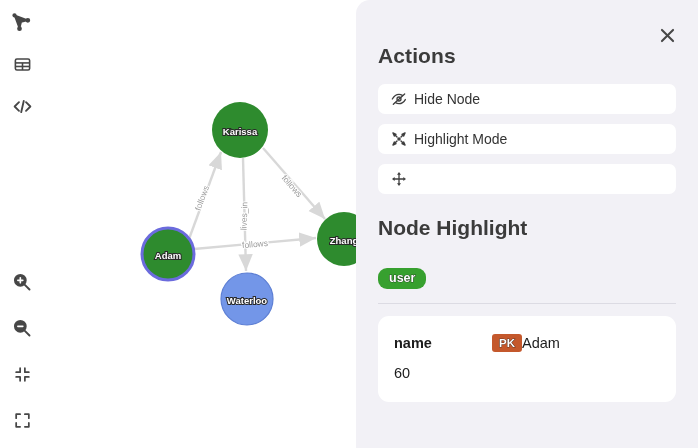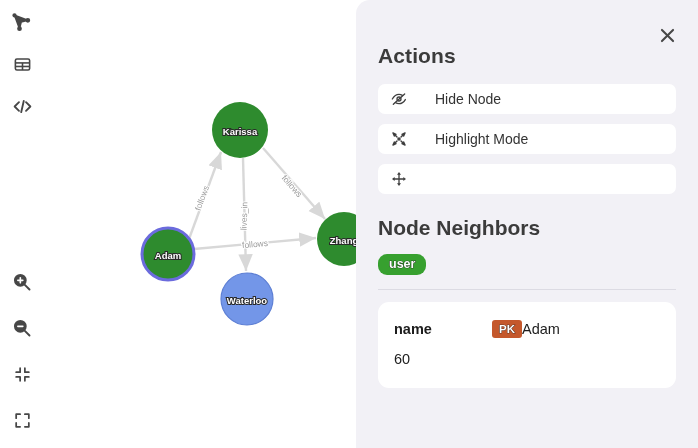--- a/index.html
+++ b/index.html
@@ -55,30 +55,30 @@
     padding-top: 44px;
   }
   .actions-list { margin-top: 16px; display: flex; flex-direction: column; gap: 10px; }
   .action-btn {
     display: flex; align-items: center;
     height: 30px;
     background: #ffffff;
     border-radius: 7px;
     padding: 0 12px;
     cursor: pointer;
-    gap: 28px;
+    gap: 7px;
   }
   .action-icon { width: 17px; height: 17px; color: #3f3f3f; display: flex; align-items: center; justify-content: center; flex: 0 0 auto; }
   .action-label { font-size: 14px; color: #333333; }
 
   .section-title {
     font-size: 21px; font-weight: bold; color: #3b3b3b;
     margin-top: 22px;
   }
-  .label-row { margin-top: 14px; }
+  .label-row { margin-top: 28px; }
   .type-badge {
     display: inline-block;
     background: #37a02f;
     color: #ffffff;
     font-size: 12.5px; font-weight: bold;
     padding: 3px 11px 4px;
     border-radius: 9px;
     -webkit-text-stroke: 0.7px #1b1b1b;
     paint-order: stroke fill;
   }
@@ -276,21 +276,21 @@
 
       <div class="action-btn">
         <span class="action-icon">
           <svg width="16" height="16" viewBox="0 0 24 24" fill="currentColor">
             <path d="M12 1.5 L15 5.5 L13 5.5 L13 11 L18.5 11 L18.5 9 L22.5 12 L18.5 15 L18.5 13 L13 13 L13 18.5 L15 18.5 L12 22.5 L9 18.5 L11 18.5 L11 13 L5.5 13 L5.5 15 L1.5 12 L5.5 9 L5.5 11 L11 11 L11 5.5 L9 5.5 Z"></path>
           </svg>
         </span>
       </div>
     </div>
 
-    <div class="section-title">Node Neighbors</div>
+    <div class="section-title">Node Highlight</div>
 
     <div class="label-row">
       <span class="type-badge">user</span>
     </div>
 
     <div class="divider"></div>
 
     <div class="props-card">
       <div class="prop-row">
         <span class="prop-key">

